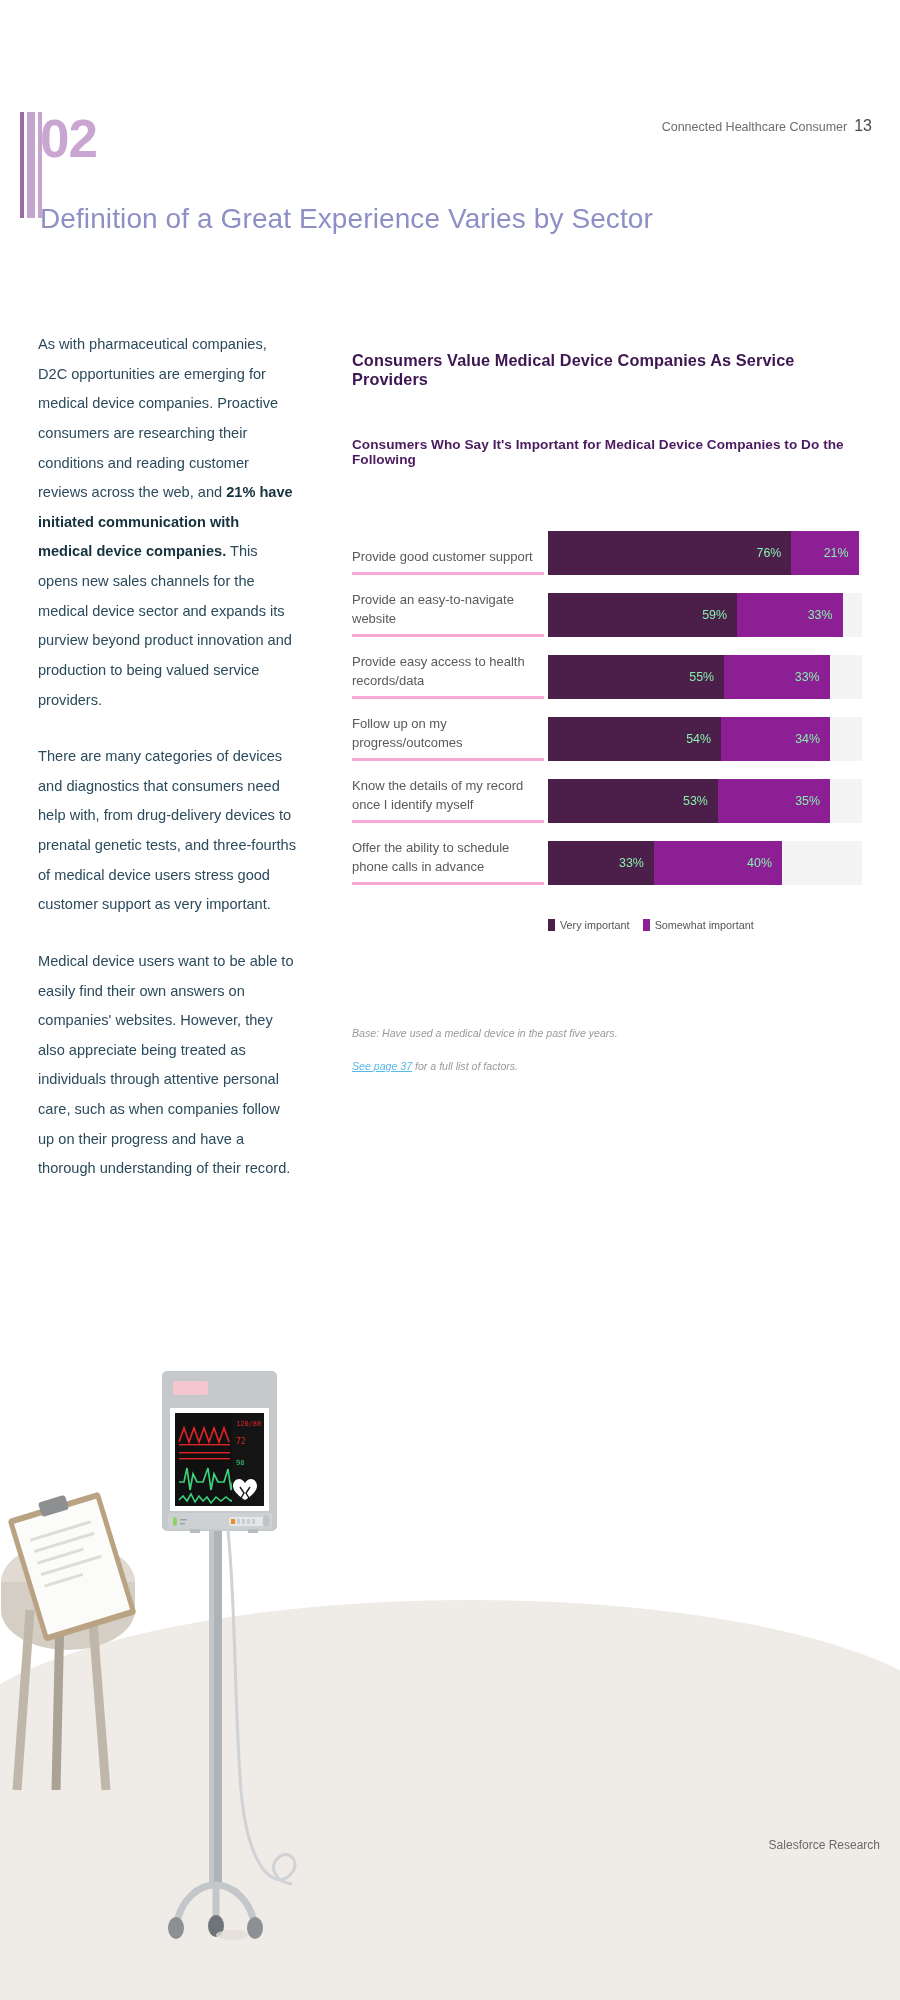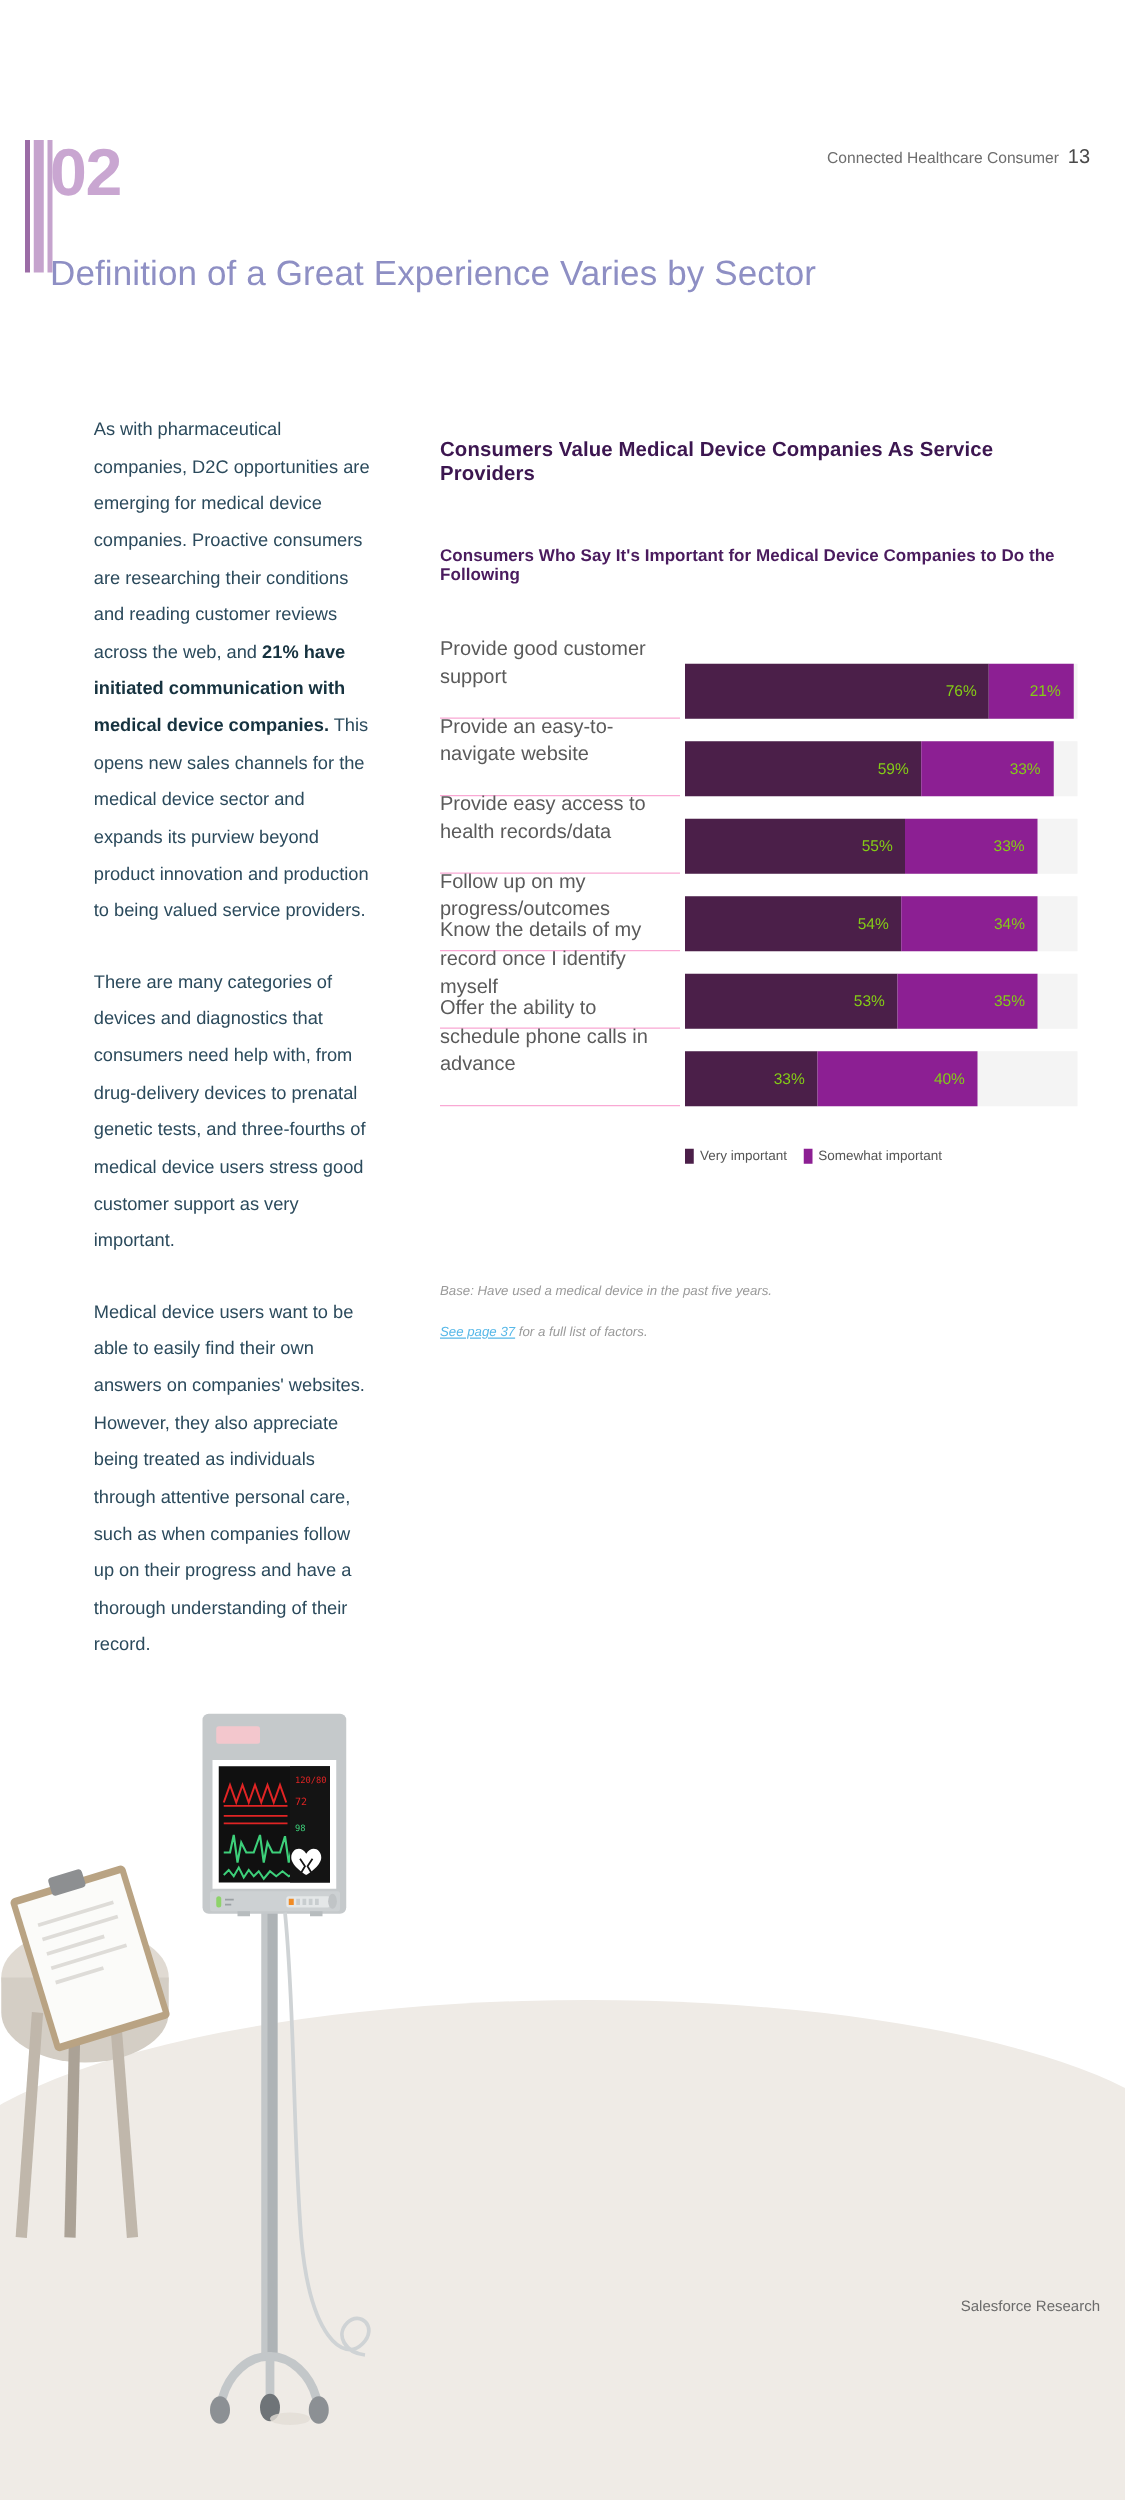--- a/index.html
+++ b/index.html
@@ -79,21 +79,20 @@
     left: 38px;
     top: 330px;
     width: 258px;
     z-index: 3;
   }
   .body-col p {
     font-size: 14.6px;
     line-height: 2.03;
     color: #2b4a5c;
     margin-bottom: 27px;
-    margin-left: 37px;
   }
   .body-col p b { color: #16323f; font-weight: bold; }
 
   
   .chart-wrap {
     position: absolute;
     left: 352px;
     top: 351px;
     width: 510px;
     z-index: 3;
@@ -118,42 +117,42 @@
   .bar-row {
     position: relative;
     height: 62px;
   }
   .bar-row.tall { height: 62px; }
 
   .bar-label {
     position: absolute;
     left: 0;
     width: 192px;
-    font-size: 16px;
+    font-size: 13px;
     color: #5a5a5a;
     line-height: 1.42;
-    border-bottom: 1px solid #f9a8d4;
-    padding-bottom: 20px;
+    border-bottom: 3px solid #f9a8d4;
+    padding-bottom: 6px;
     bottom: 8px;
   }
   .bar-track {
     position: absolute;
     left: 196px;
     right: 0;
     top: 10px;
     height: 44px;
     background: #f4f4f4;
     display: flex;
   }
   .seg {
     height: 100%;
     display: flex;
     align-items: center;
     justify-content: flex-end;
-    color: #84cc16;
+    color: #86efac;
     font-size: 12.4px;
     padding-right: 10px;
     white-space: nowrap;
   }
   .seg.very { background: #4b1f49; }
   .seg.somewhat { background: #8c1f93; }
 
   
   .legend {
     margin-top: 26px;

